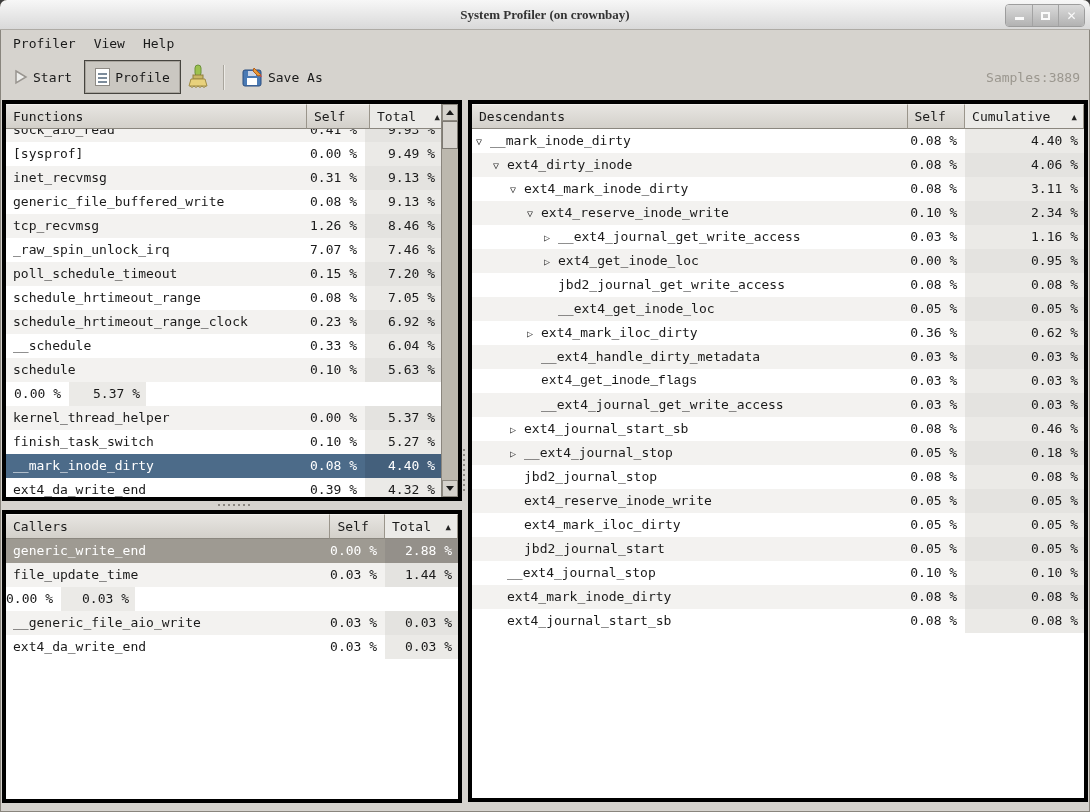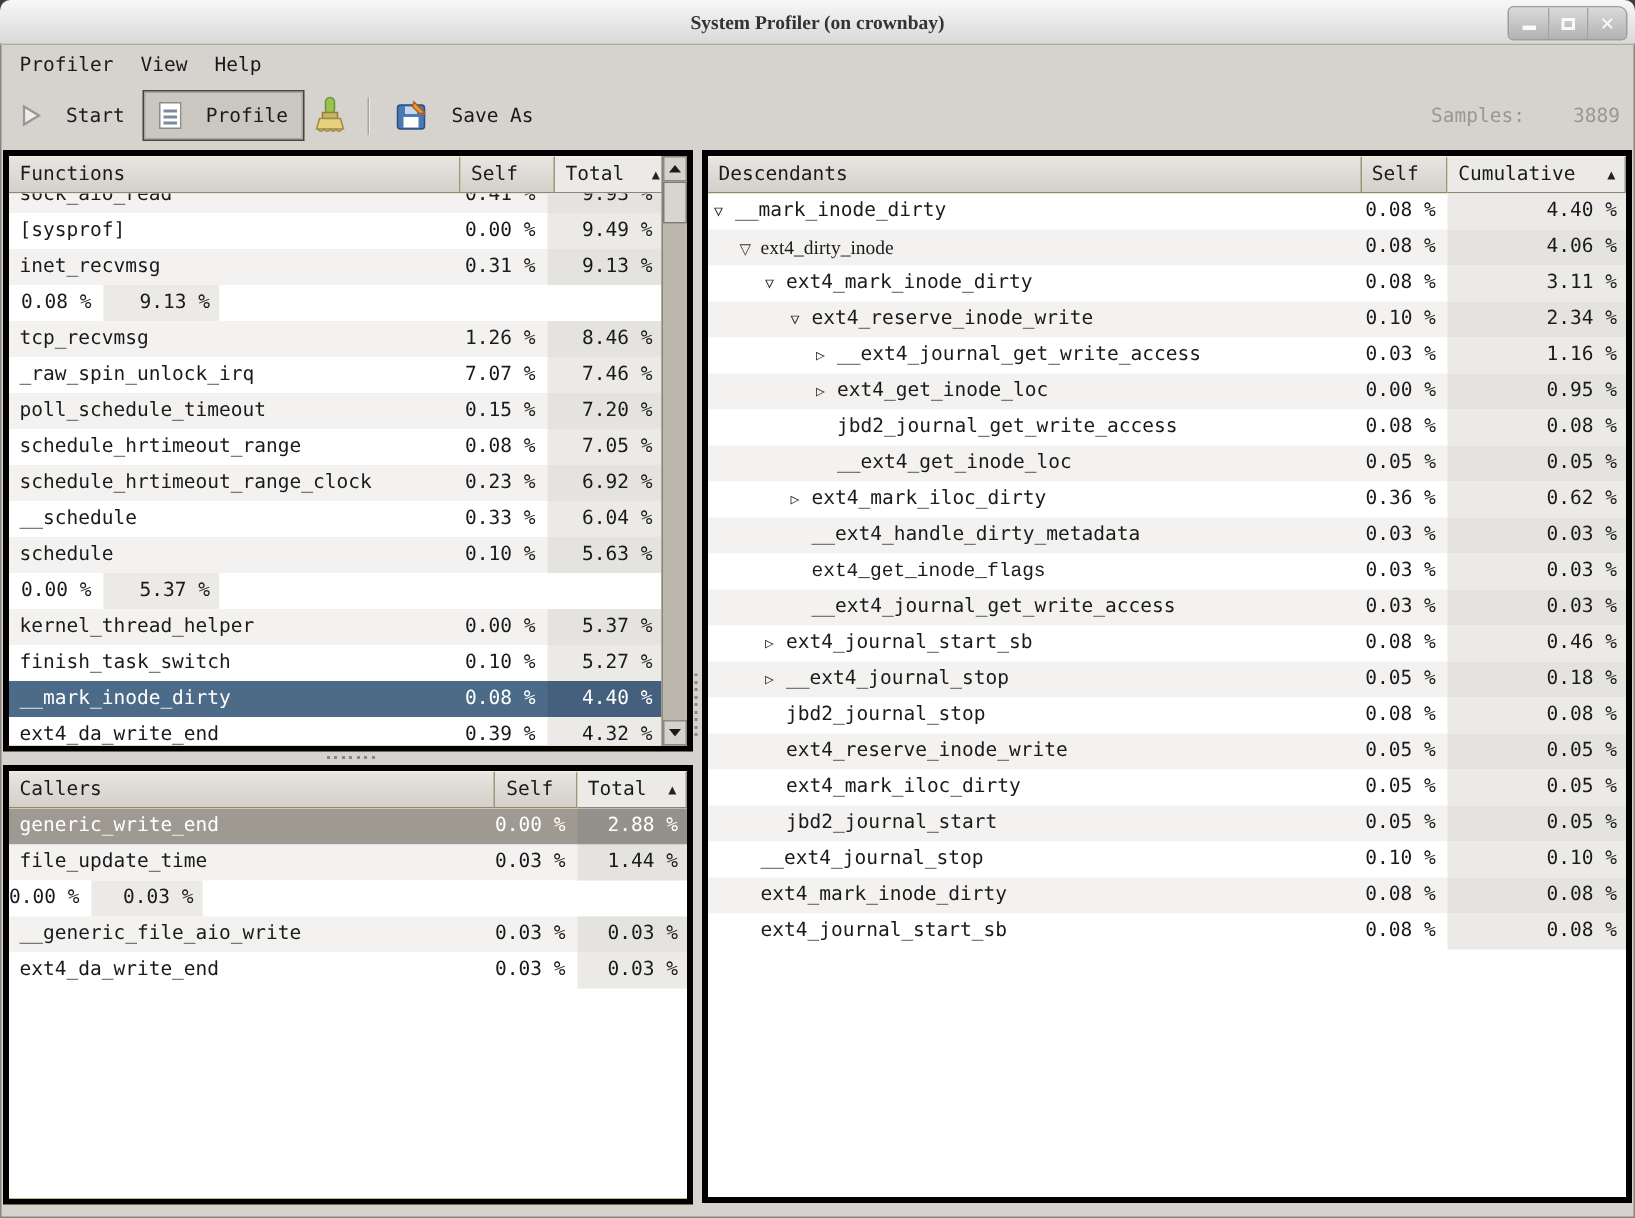--- a/index.html
+++ b/index.html
@@ -20,26 +20,26 @@
     background:linear-gradient(#dadada,#b2b2b2);border-left:1px solid #a3a3a3;cursor:default;}
   .winbtn:first-child{border-left:none;}
   .glyph-min{width:9px;height:3px;background:#fafafa;margin-top:6px;}
   .glyph-max{width:9px;height:8px;border:2px solid #fafafa;}
   .glyph-close{color:#fafafa;font-family:"DejaVu Sans","Liberation Sans",sans-serif;font-weight:bold;font-size:12px;line-height:1;}
   
   .menubar{position:absolute;left:0;top:30px;width:1090px;height:27px;display:flex;align-items:center;padding-left:4px;}
   .menuitem{padding:3px 9px;}
   
   .toolbar{position:absolute;left:0;top:57px;width:1090px;height:40px;display:flex;align-items:center;padding:0 6px;}
-  .tbtn{display:flex;align-items:center;gap:16px;padding:5px 8px;height:34px;}
+  .tbtn{display:flex;align-items:center;gap:5px;padding:5px 8px;height:34px;}
   .tbtn-toggle{background:#cac7c1;border:1px solid #46443f;box-shadow:inset 0 0 0 1px #a9a59e;padding:4px 10px;margin-left:4px;}
   .tbtn-icononly{padding:4px 5px;}
   .tsep{width:2px;height:25px;margin:0 9px;background:#a9a59d;border-right:1px solid #eceae6;}
   .tspacer{flex:1;}
-  .samples{display:flex;gap:32px;color:#9b978f;padding-right:4px;justify-content:space-between;}
+  .samples{display:flex;color:#9b978f;padding-right:4px;justify-content:space-between;}
   .doc-icon{width:15px;height:18px;background:#fff;border:1px solid #8e8a84;position:relative;}
   .doc-icon i{position:absolute;left:2px;right:2px;height:2px;background:#7d8c9b;}
   
   .main{position:absolute;left:0;top:97px;width:1090px;height:715px;}
   .gtable{position:absolute;border:4px solid #000000;background:#fde047;}
   .fn-table{left:2px;top:3px;width:460px;height:401px;}
   .ca-table{left:2px;top:413px;width:460px;height:293px;}
   .de-table{left:468px;top:3px;width:620px;height:702px;}
   .thead{position:absolute;left:0;top:0;right:0;height:25px;display:flex;}
   .th{background:linear-gradient(#e7e5e1,#d3d0ca);border-right:1px solid #9a958b;border-bottom:1px solid #8b877f;
@@ -161,20 +161,21 @@
             <div class="c-name"><span>[sysprof]</span></div>
             <div class="c-self">0.00 %</div>
             <div class="c-total">9.49 %</div>
           </div>
           <div class="trow alt">
             <div class="c-name"><span>inet_recvmsg</span></div>
             <div class="c-self">0.31 %</div>
             <div class="c-total">9.13 %</div>
           </div>
           <div class="trow">
+            <div class="c-name"><span>generic_file_buffered_write</span></div>
             <div class="c-self">0.08 %</div>
             <div class="c-total">9.13 %</div>
           </div>
           <div class="trow alt">
             <div class="c-name"><span>tcp_recvmsg</span></div>
             <div class="c-self">1.26 %</div>
             <div class="c-total">8.46 %</div>
           </div>
           <div class="trow">
             <div class="c-name"><span>_raw_spin_unlock_irq</span></div>
@@ -286,21 +287,21 @@
         <div class="th c-self"><span>Self</span></div>
         <div class="th c-total"><span>Cumulative</span><span class="sort-arrow">▲</span></div>
       </div>
       <div class="tbody" id="de-body">
           <div class="trow">
             <div class="c-name" style="padding-left: 4px;"><span class="expander">▽</span><span>__mark_inode_dirty</span></div>
             <div class="c-self">0.08 %</div>
             <div class="c-total">4.40 %</div>
           </div>
           <div class="trow alt">
-            <div class="c-name" style="padding-left: 21px; font-family: Liberation Serif, serif;"><span class="expander">▽</span><span>ext4_dirty_inode</span></div>
+            <div class="c-name" style="padding-left: 21px;"><span class="expander">▽</span><span>ext4_dirty_inode</span></div>
             <div class="c-self">0.08 %</div>
             <div class="c-total">4.06 %</div>
           </div>
           <div class="trow">
             <div class="c-name" style="padding-left: 38px;"><span class="expander">▽</span><span>ext4_mark_inode_dirty</span></div>
             <div class="c-self">0.08 %</div>
             <div class="c-total">3.11 %</div>
           </div>
           <div class="trow alt">
             <div class="c-name" style="padding-left: 55px;"><span class="expander">▽</span><span>ext4_reserve_inode_write</span></div>

